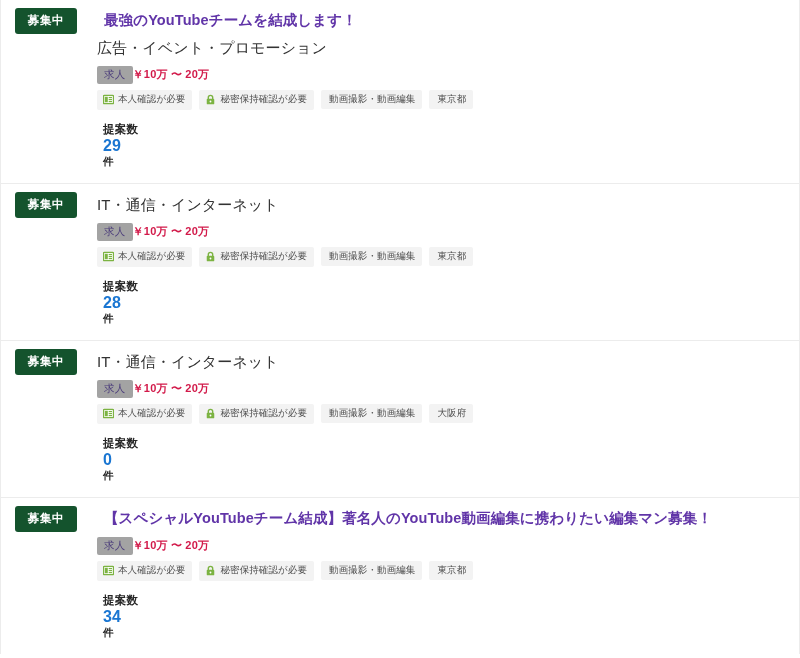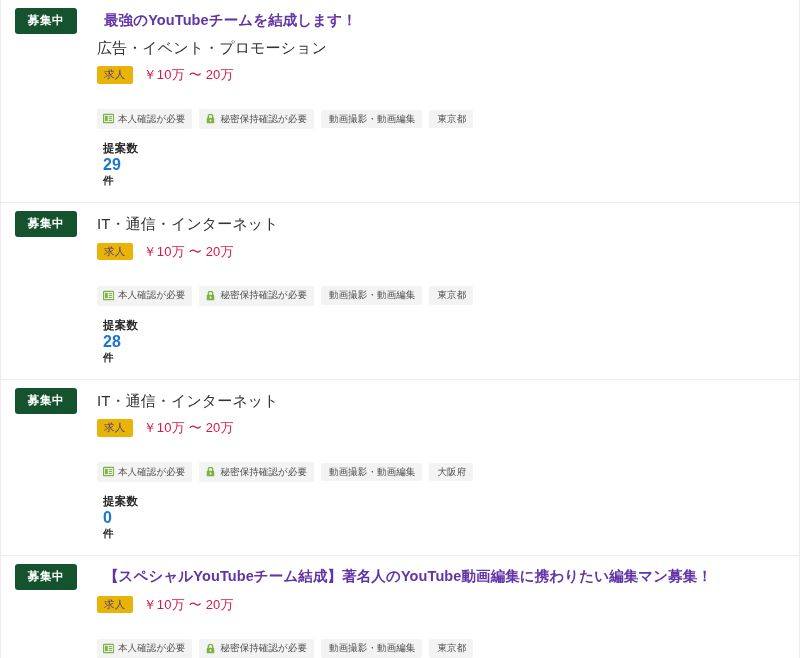--- a/index.html
+++ b/index.html
@@ -81,38 +81,37 @@
     letter-spacing: 0.1px;
   }
 
   .price-row {
     margin-top: 9px;
     display: flex;
     align-items: center;
   }
   .type-chip {
     display: inline-block;
-    background: #eab308;
+    background: #a3a3a3;
     color: #4a3b7a;
     font-size: 10.5px;
     padding: 3px 7px 4px 7px;
     border-radius: 2px;
     line-height: 1;
     letter-spacing: 0.3px;
   }
   .price-text {
-    margin-left: 11px;
-    font-size: 13px;
-    font-weight: normal;
+    font-size: 11px;
+    font-weight: bold;
     color: #d21a4a;
     letter-spacing: 0.2px;
   }
 
   .tag-row {
-    margin-top: 25px;
+    margin-top: 6px;
     display: flex;
     align-items: center;
     flex-wrap: nowrap;
   }
   .tag {
     display: inline-flex;
     align-items: center;
     background: #f3f3f3;
     color: #4d4d4d;
     font-size: 9.5px;

